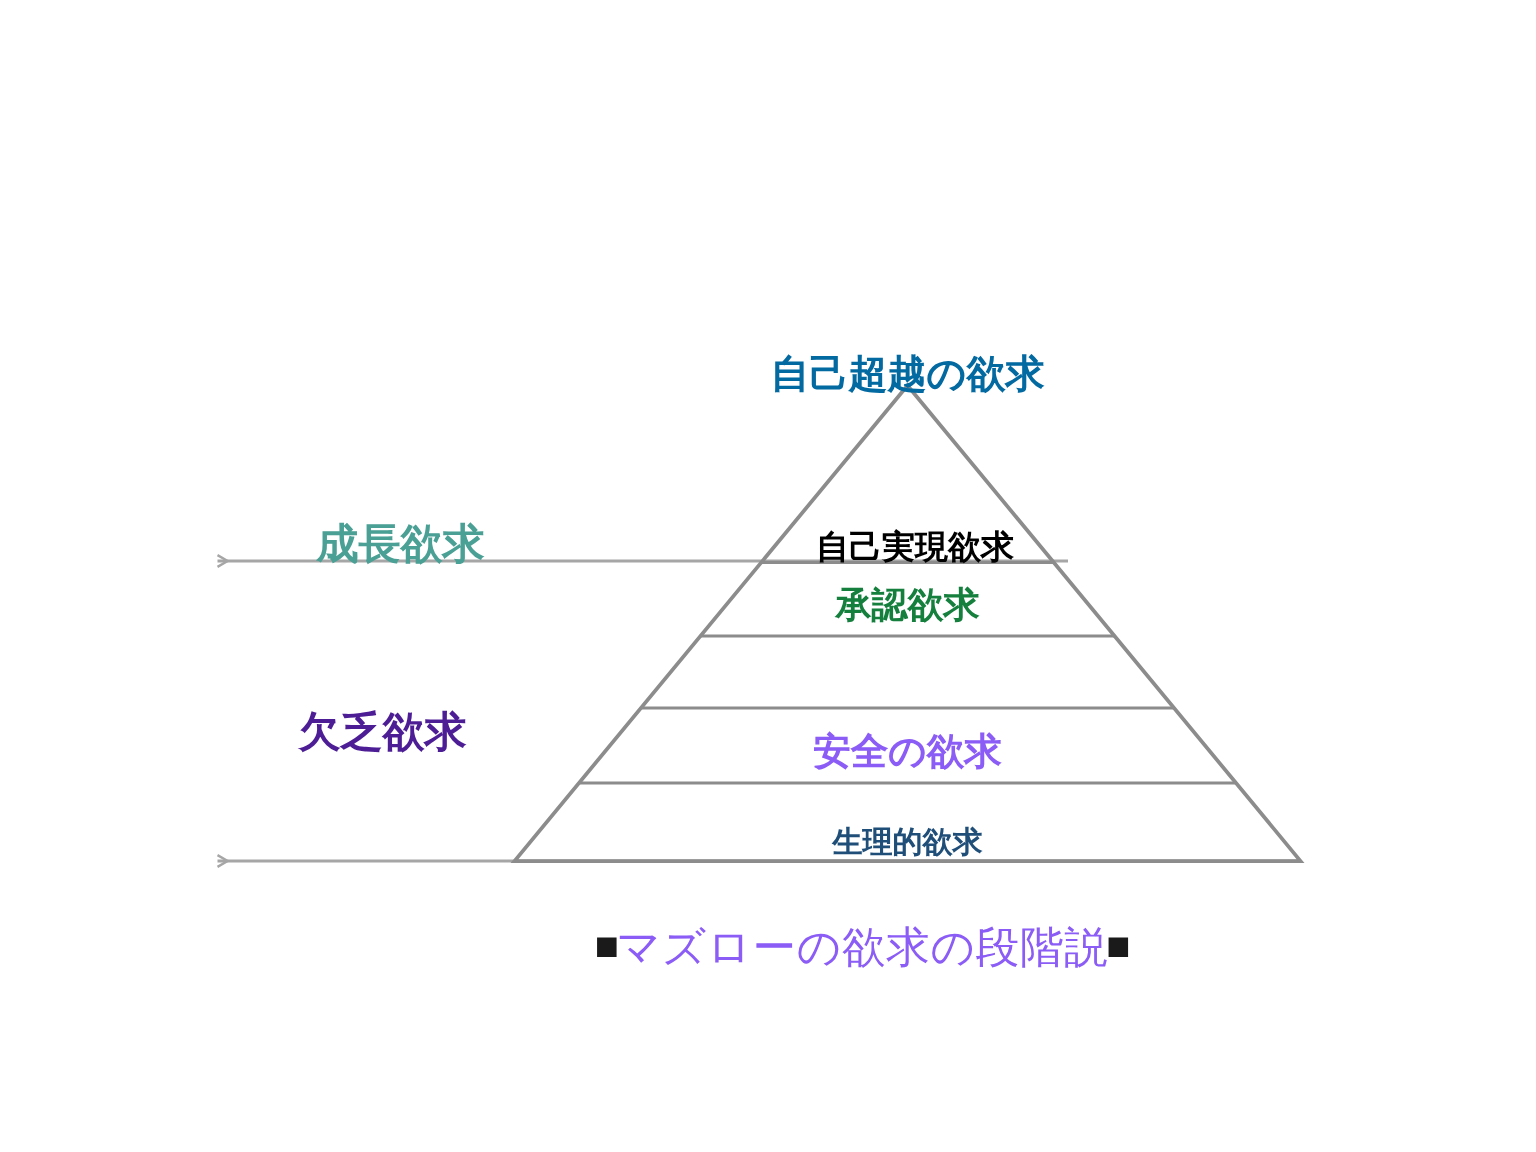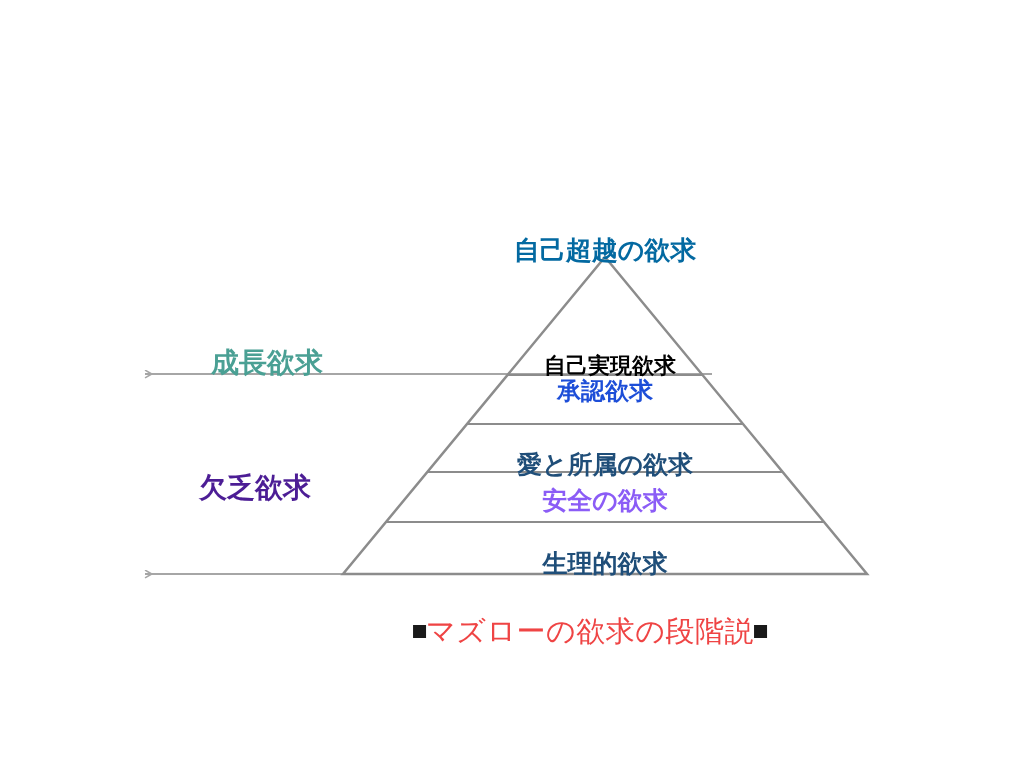--- a/index.html
+++ b/index.html
@@ -81,25 +81,24 @@
       <line id="div-3" stroke="#8C8C8C" stroke-width="2" x1="385.97791798107255" y1="522" x2="824.0220820189274" y2="522"></line>
     </g>
 
     <g>
       <path id="pyramid-path" fill="none" stroke="#8C8C8C" stroke-width="2.5" stroke-linejoin="miter" d="M 605 257 L 867 574 L 343 574 Z"></path>
     </g>
   </svg>
 
   <div class="txt lvl-label" id="lvl-label-0" style="left: 605px; top: 237px; color: #0369a1; font-size: 26px;">自己超越の欲求</div>
   <div class="txt lvl-label" id="lvl-label-1" style="left: 610px; top: 355px; color: #000000; font-size: 22px;">自己実現欲求</div>
-  <div class="txt lvl-label" id="lvl-label-2" style="left: 605px; top: 379px; color: #1d4ed8; font-size: 24px;">承認欲求</div>
-  <div class="txt lvl-label" id="lvl-label-3" style="left: 605px; top: 452px; color: rgb(31, 78, 121); font-size: 25px;">愛と所属の欲求</div>
+  <div class="txt lvl-label" id="lvl-label-2" style="left: 605px; top: 391px; color: #15803d; font-size: 24px;">承認欲求</div>
   <div class="txt lvl-label" id="lvl-label-4" style="left: 605px; top: 488px; color: #8b5cf6; font-size: 25px;">安全の欲求</div>
-  <div class="txt lvl-label" id="lvl-label-5" style="left: 605px; top: 551px; color: rgb(31, 78, 121); font-size: 25px;">生理的欲求</div>
+  <div class="txt lvl-label" id="lvl-label-5" style="left: 605px; top: 551px; color: rgb(31, 78, 121); font-size: 20px;">生理的欲求</div>
 
   <div class="txt group-label" id="grp-label-0" style="left: 255px; top: 349px; color: rgb(74, 160, 148); font-size: 28px; margin-left: 12px;">成長欲求</div>
   <div class="txt group-label" id="grp-label-1" style="left: 255px; top: 474px; color: #4c1d95; font-size: 28px;">欠乏欲求</div>
 
-  <div class="txt caption" id="slide-caption" style="left: 590px; top: 617px; color: #ef4444; font-size: 29px; text-align: center;">
+  <div class="txt caption" id="slide-caption" style="left: 575px; top: 617px; color: #8b5cf6; font-size: 29px; text-align: center;">
     <span class="sq"></span><span id="caption-text">マズローの欲求の段階説</span><span class="sq"></span>
   </div>
 
 </div>
 
 </body></html>

